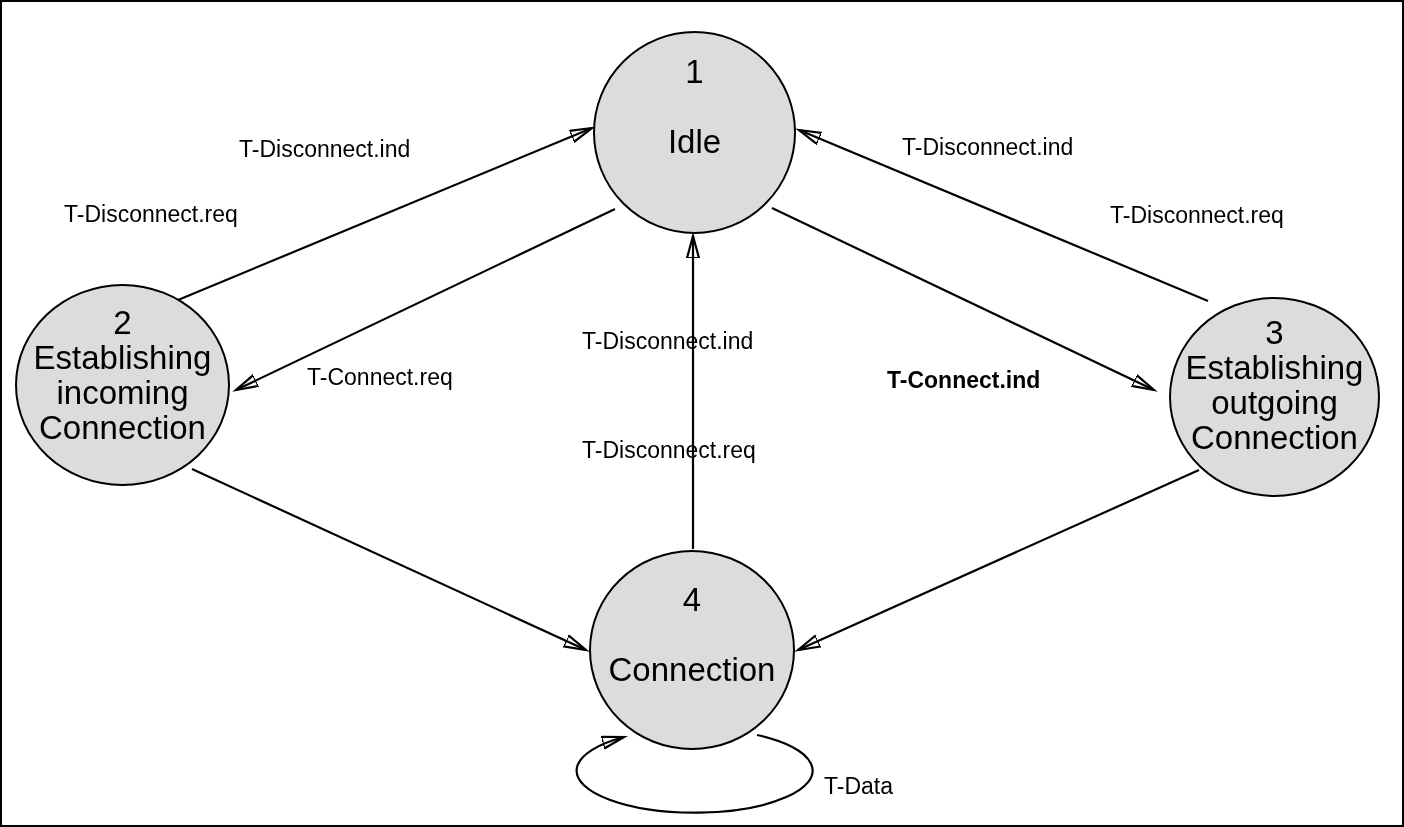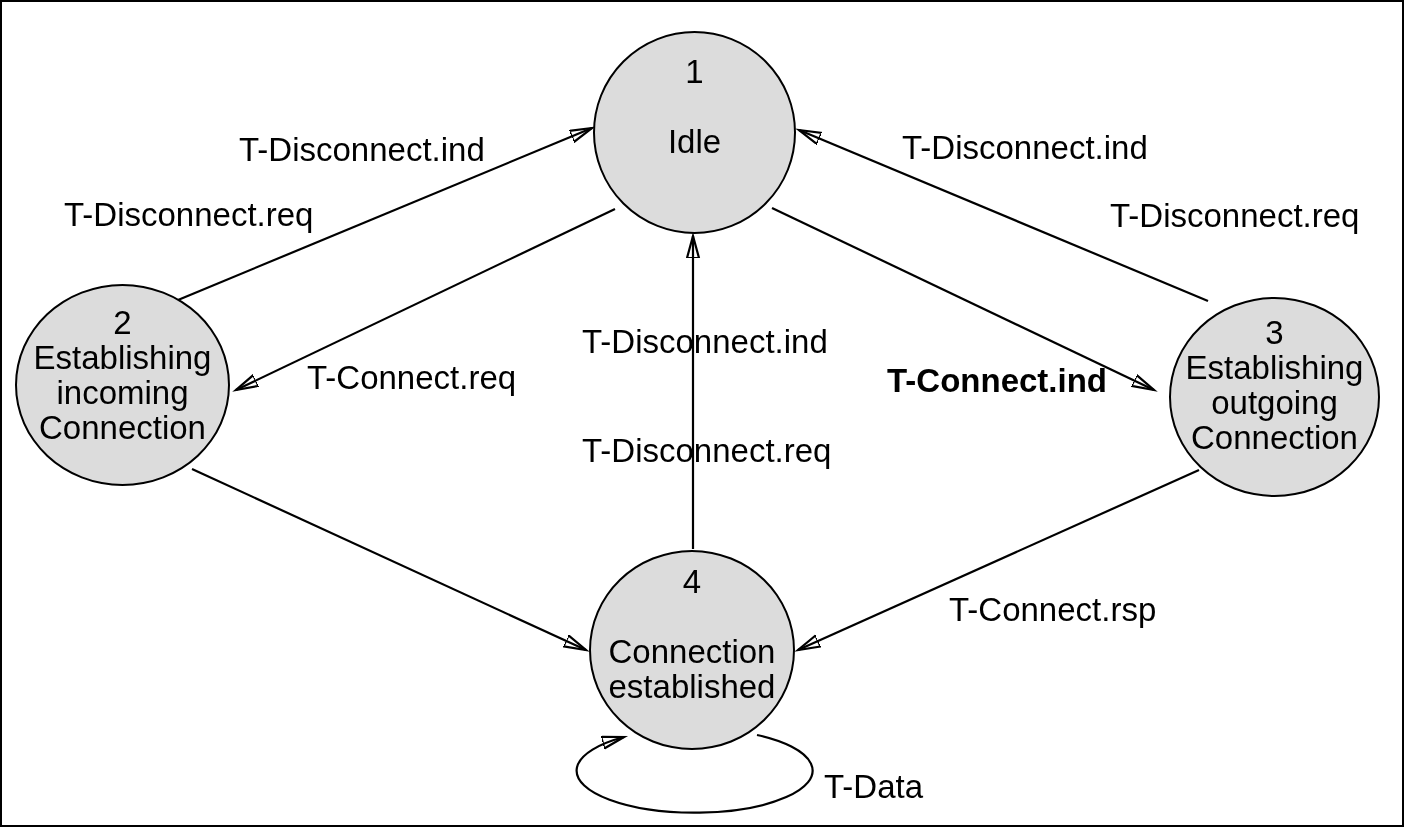--- a/index.html
+++ b/index.html
@@ -50,21 +50,21 @@
   .state-3 { left: 1167px;top: 295px; width: 211px; height: 200px; }
   .state-4 { left: 587px; top: 548px; width: 206px; height: 200px; }
   .state-1 .content { transform: translateY(-26px); }
   .state-2 .content { transform: translateY(-10px); }
   .state-3 .content { transform: translateY(-12px); }
   .state-4 .content { transform: translateY(-16px); }
 
   .lbl {
     position: absolute;
     z-index: 3;
-    font-size: 33px;
+    font-size: 23px;
     line-height: 33px;
     white-space: nowrap;
   }
   .lbl-disc-ind-left  { left: 237px;  top: 131px; }
   .lbl-disc-req-left  { left: 62px;   top: 196px; }
   .lbl-disc-ind-right { left: 900px;  top: 129px; }
   .lbl-disc-req-right { left: 1108px; top: 197px; }
   .lbl-conn-req       { left: 305px;  top: 359px; }
   .lbl-conn-ind       { left: 885px;  top: 362px; font-weight: bold; }
   .lbl-disc-ind-mid   { left: 580px;  top: 323px; }
@@ -118,28 +118,26 @@
       <div>outgoing</div>
       <div>Connection</div>
     </div>
   </div>
 
   <div class="state state-4">
     <div class="content">
       <div>4</div>
       <div class="gap"></div>
       <div>Connection</div>
-      <div>established</div>
     </div>
   </div>
 
   <div class="lbl lbl-disc-ind-left">T-Disconnect.ind</div>
   <div class="lbl lbl-disc-req-left">T-Disconnect.req</div>
   <div class="lbl lbl-conn-req">T-Connect.req</div>
   <div class="lbl lbl-conn-ind">T-Connect.ind</div>
   <div class="lbl lbl-disc-ind-right">T-Disconnect.ind</div>
   <div class="lbl lbl-disc-req-right">T-Disconnect.req</div>
   <div class="lbl lbl-disc-ind-mid">T-Disconnect.ind</div>
   <div class="lbl lbl-disc-req-mid">T-Disconnect.req</div>
-  <div class="lbl lbl-conn-rsp">T-Connect.rsp</div>
   <div class="lbl lbl-t-data">T-Data</div>
 
 </div>
 
 </body></html>

